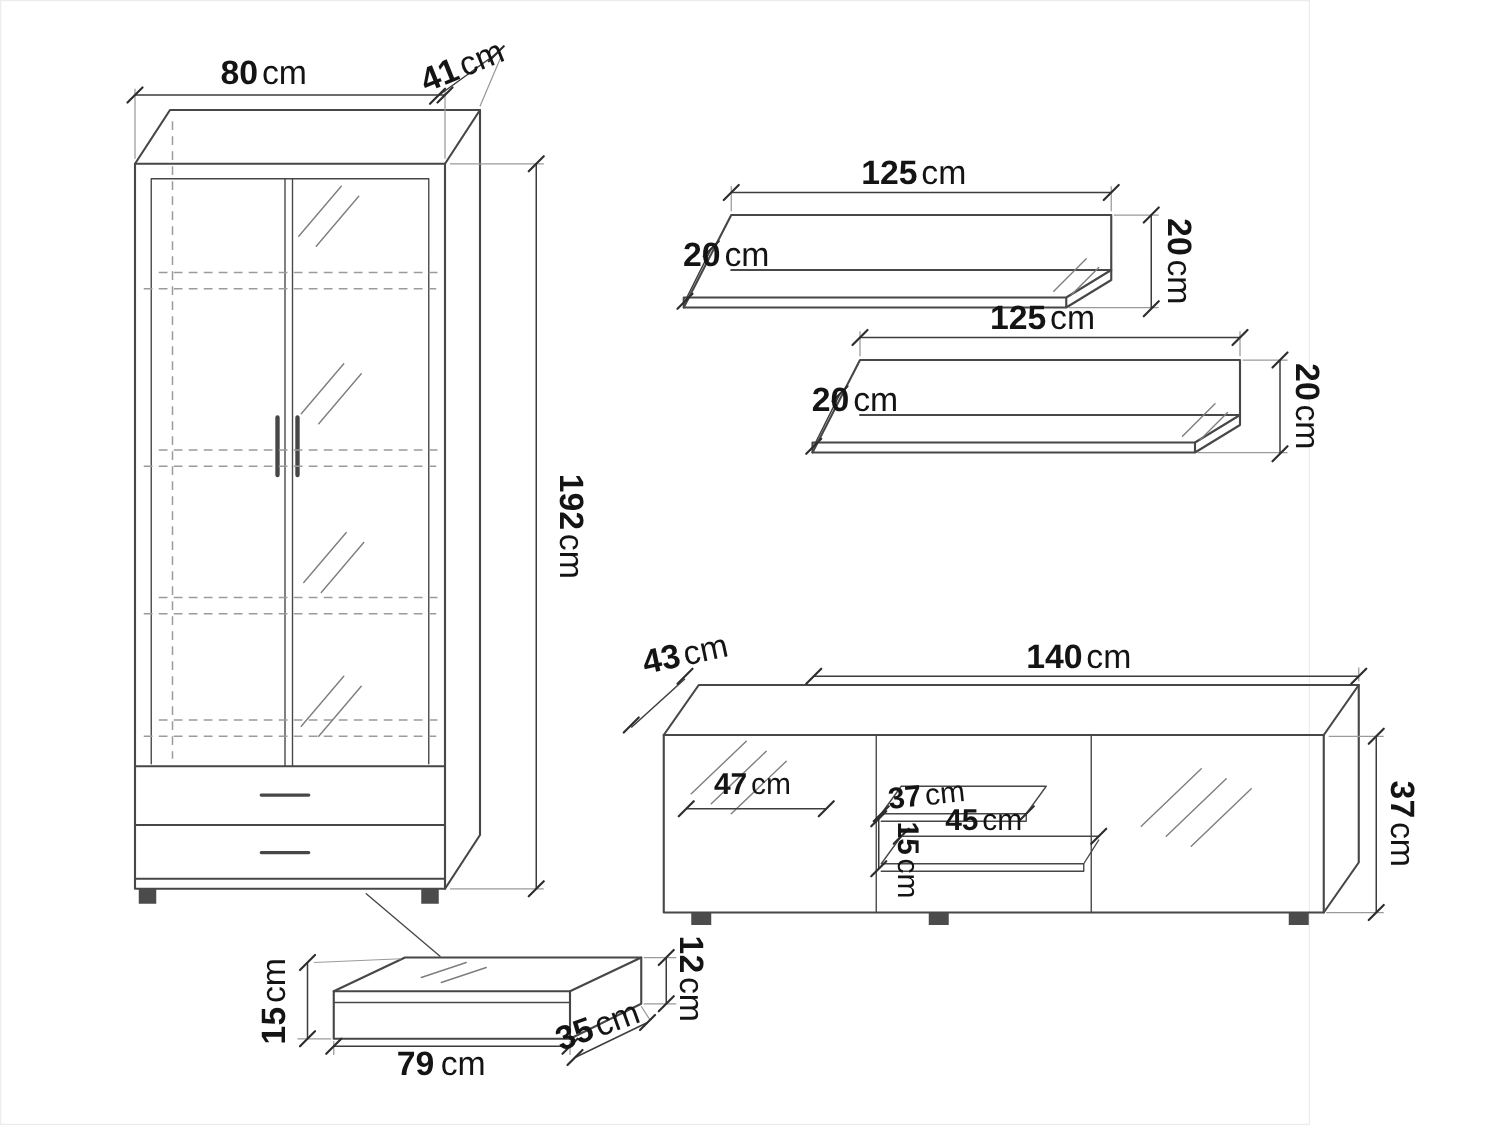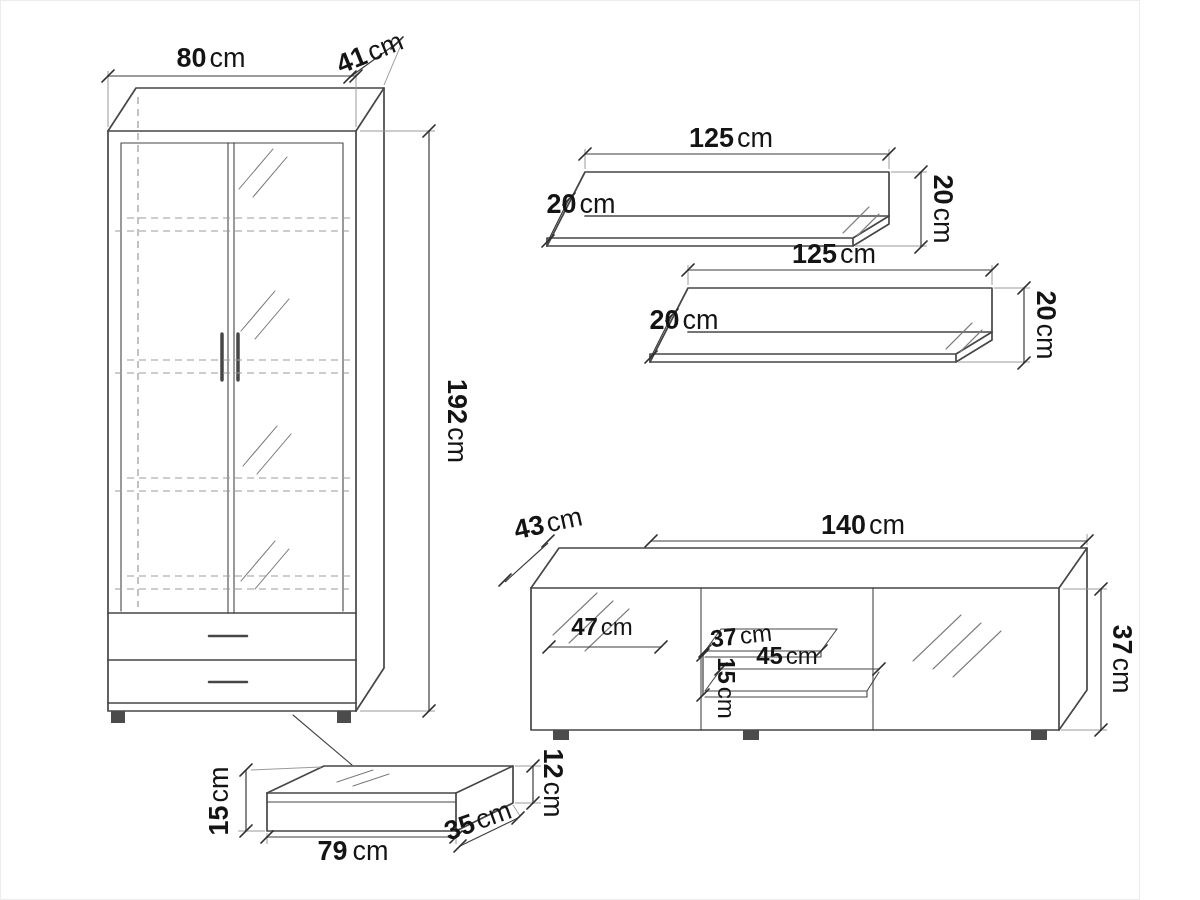--- a/index.html
+++ b/index.html
@@ -3,21 +3,21 @@
 <meta charset="utf-8">
 <style>
   :root{
     --bg:#ffffff;
     --line:#474747;
     --text:#141414;
   }
   html,body{margin:0;padding:0;background:#fff;}
   .canvas{
     position:relative;
-    width:1140px;height:900px;
+    width:1048px;height:900px;
     background:var(--bg);
     border:1px solid #ececec;
     box-sizing:border-box;
     font-family:"Liberation Sans",sans-serif;
   }
   svg{display:block;}
   .ln{stroke:var(--line);stroke-width:1.7;fill:none;stroke-linecap:round;stroke-linejoin:round;}
   .ln-thin{stroke-width:1.1;}
   .dash{stroke:#9b9b9b;stroke-width:1.2;stroke-dasharray:7 5;fill:none;}
   .hatch{stroke:#7d7d7d;stroke-width:1.1;fill:none;stroke-linecap:round;}

